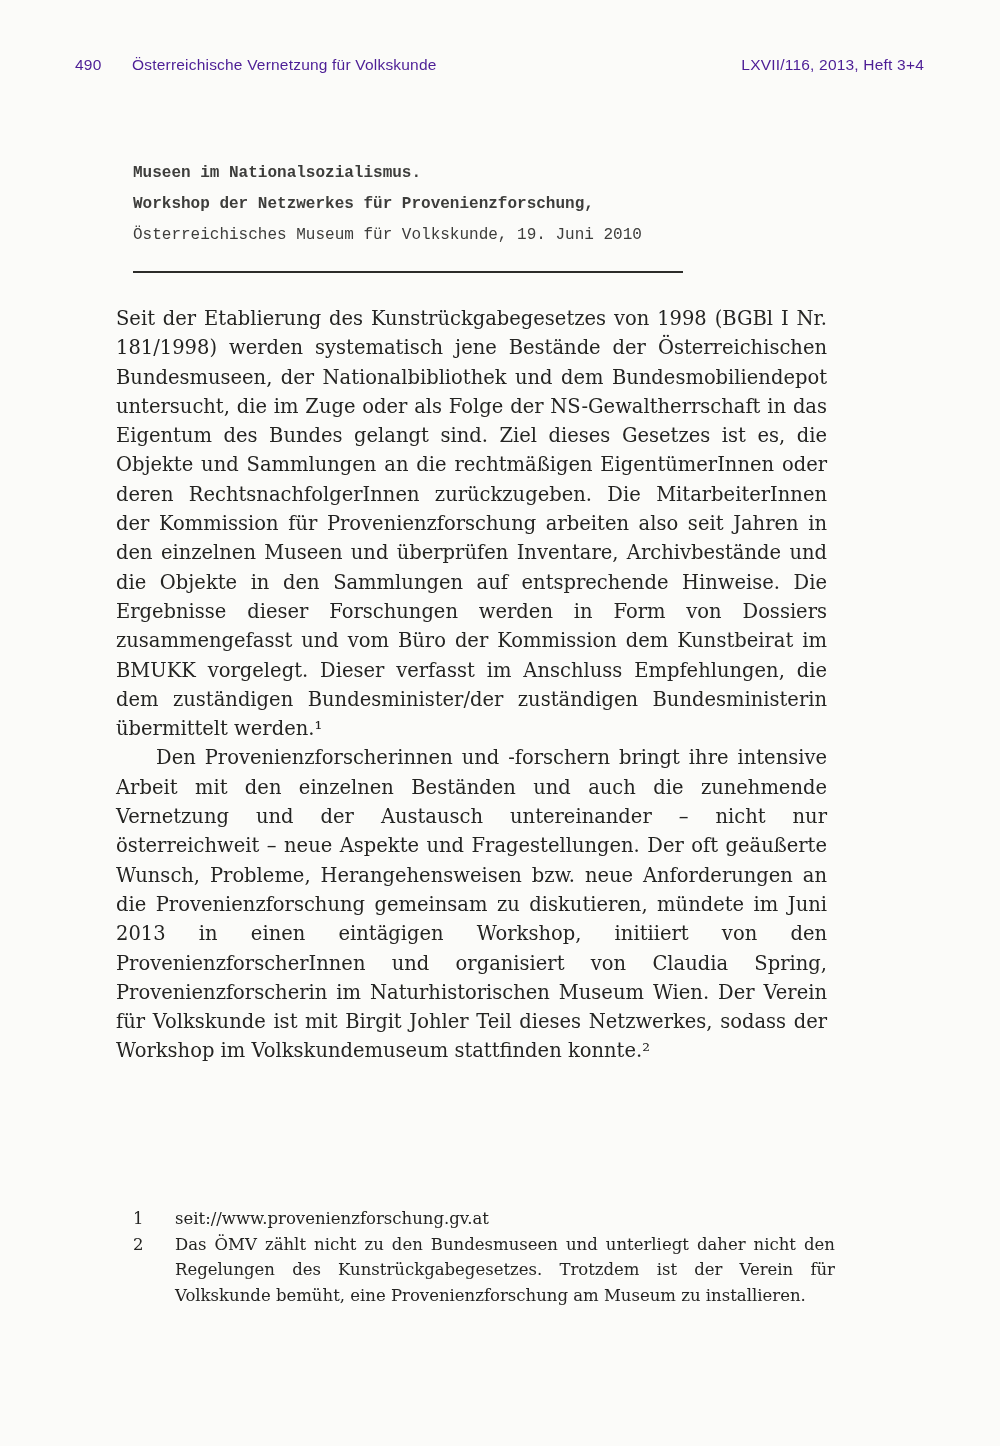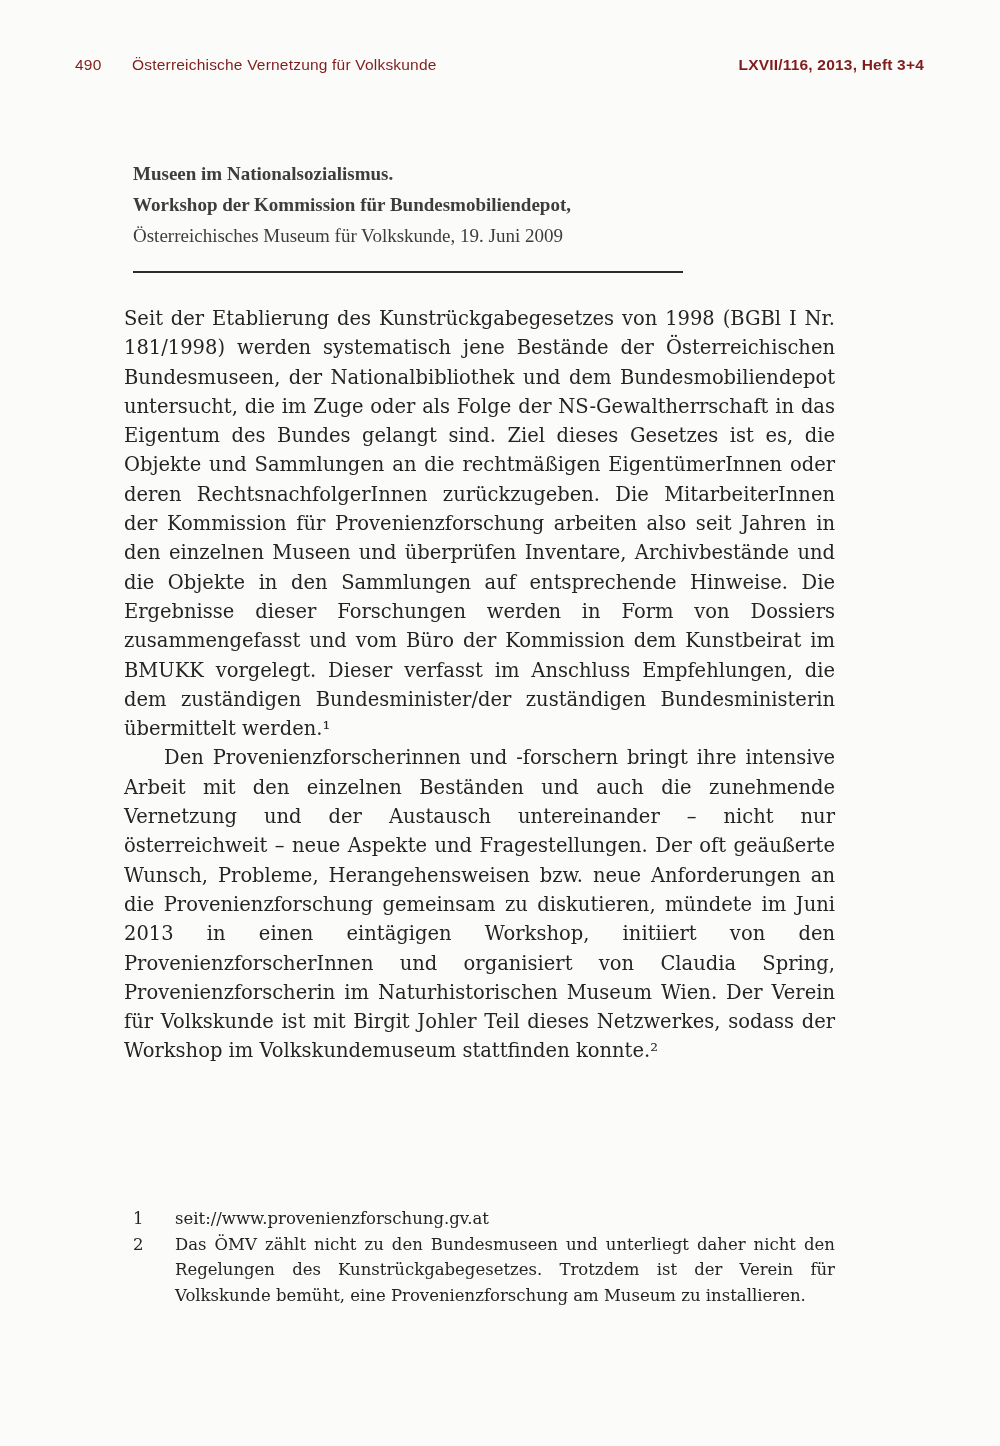--- a/index.html
+++ b/index.html
@@ -18,53 +18,53 @@
   
   .running-header {
     position: absolute;
     top: 56px;
     left: 75px;
     right: 76px;
     display: flex;
     font-family: "Liberation Sans", sans-serif;
     font-size: 15.5px;
     letter-spacing: 0.2px;
-    color: #7f1d1d;
+    color: #4c1d95;
   }
   .running-header .pagenum { width: 57px; flex: none; }
   .running-header .journal { flex: 1; }
-  .running-header .issue   { flex: none; font-weight: bold; }
+  .running-header .issue   { flex: none; }
 
   
   .title-block {
     position: absolute;
     top: 158px;
     left: 133px;
     width: 720px;
-    font-family: Liberation Serif, serif;
-    font-size: 19px;
+    font-family: Liberation Mono, monospace;
+    font-size: 16px;
     line-height: 31px;
     color: #3d3d3b;
   }
   .title-bold { font-weight: bold; }
 
   .title-rule {
     position: absolute;
     top: 271px;
     left: 133px;
     width: 550px;
     height: 0;
     border-top: 2px solid #2c2c2a;
   }
 
   
   .body-text {
     position: absolute;
     top: 304px;
-    left: 124px;
+    left: 116px;
     width: 711px;
     font-size: 19.5px;
     line-height: 29.3px;
     text-align: justify;
     color: #242422;
   }
   .body-text p { margin: 0; }
   .body-text p.indent { text-indent: 40px; }
 
   
@@ -87,22 +87,22 @@
 <div class="page">
 
   <div class="running-header">
     <span class="pagenum">490</span>
     <span class="journal">Österreichische Vernetzung für Volkskunde</span>
     <span class="issue">LXVII/116, 2013, Heft 3+4</span>
   </div>
 
   <div class="title-block">
     <div class="title-bold">Museen im Nationalsozialismus.</div>
-    <div class="title-bold">Workshop der Kommission für Bundesmobiliendepot,</div>
-    <div>Österreichisches Museum für Volkskunde, 19. Juni 2009</div>
+    <div class="title-bold">Workshop der Netzwerkes für Provenienzforschung,</div>
+    <div>Österreichisches Museum für Volkskunde, 19. Juni 2010</div>
   </div>
 
   <div class="title-rule"></div>
 
   <div class="body-text">
     <p>Seit der Etablierung des Kunstrückgabegesetzes von 1998 (BGBl I Nr. 181/1998) werden systematisch jene Bestände der Österreichischen Bundesmuseen, der Nationalbibliothek und dem Bundesmobiliendepot untersucht, die im Zuge oder als Folge der NS-Gewaltherrschaft in das Eigentum des Bundes gelangt sind. Ziel dieses Gesetzes ist es, die Objekte und Sammlungen an die rechtmäßigen EigentümerInnen oder deren RechtsnachfolgerInnen zurückzugeben. Die MitarbeiterInnen der Kommission für Provenienzforschung arbeiten also seit Jahren in den einzelnen Museen und überprüfen Inventare, Archivbestände und die Objekte in den Sammlungen auf entsprechende Hinweise. Die Ergebnisse dieser Forschungen werden in Form von Dossiers zusammengefasst und vom Büro der Kommission dem Kunstbeirat im BMUKK vorgelegt. Dieser verfasst im Anschluss Empfehlungen, die dem zuständigen Bundesminister/der zuständigen Bundesministerin übermittelt werden.¹</p>
     <p class="indent">Den Provenienzforscherinnen und -forschern bringt ihre intensive Arbeit mit den einzelnen Beständen und auch die zunehmende Vernetzung und der Austausch untereinander – nicht nur österreichweit – neue Aspekte und Fragestellungen. Der oft geäußerte Wunsch, Probleme, Herangehensweisen bzw. neue Anforderungen an die Provenienzforschung gemeinsam zu diskutieren, mündete im Juni 2013 in einen eintägigen Workshop, initiiert von den ProvenienzforscherInnen und organisiert von Claudia Spring, Provenienzforscherin im Naturhistorischen Museum Wien. Der Verein für Volkskunde ist mit Birgit Johler Teil dieses Netzwerkes, sodass der Workshop im Volkskundemuseum stattfinden konnte.²</p>
   </div>
 
   <div class="footnotes">

